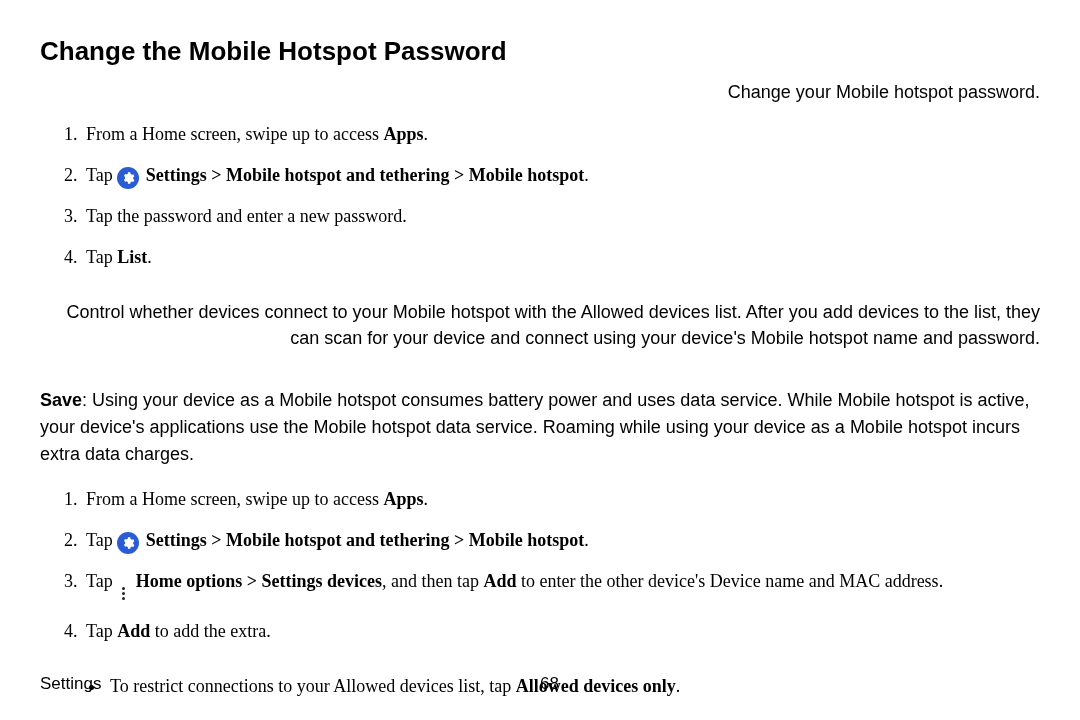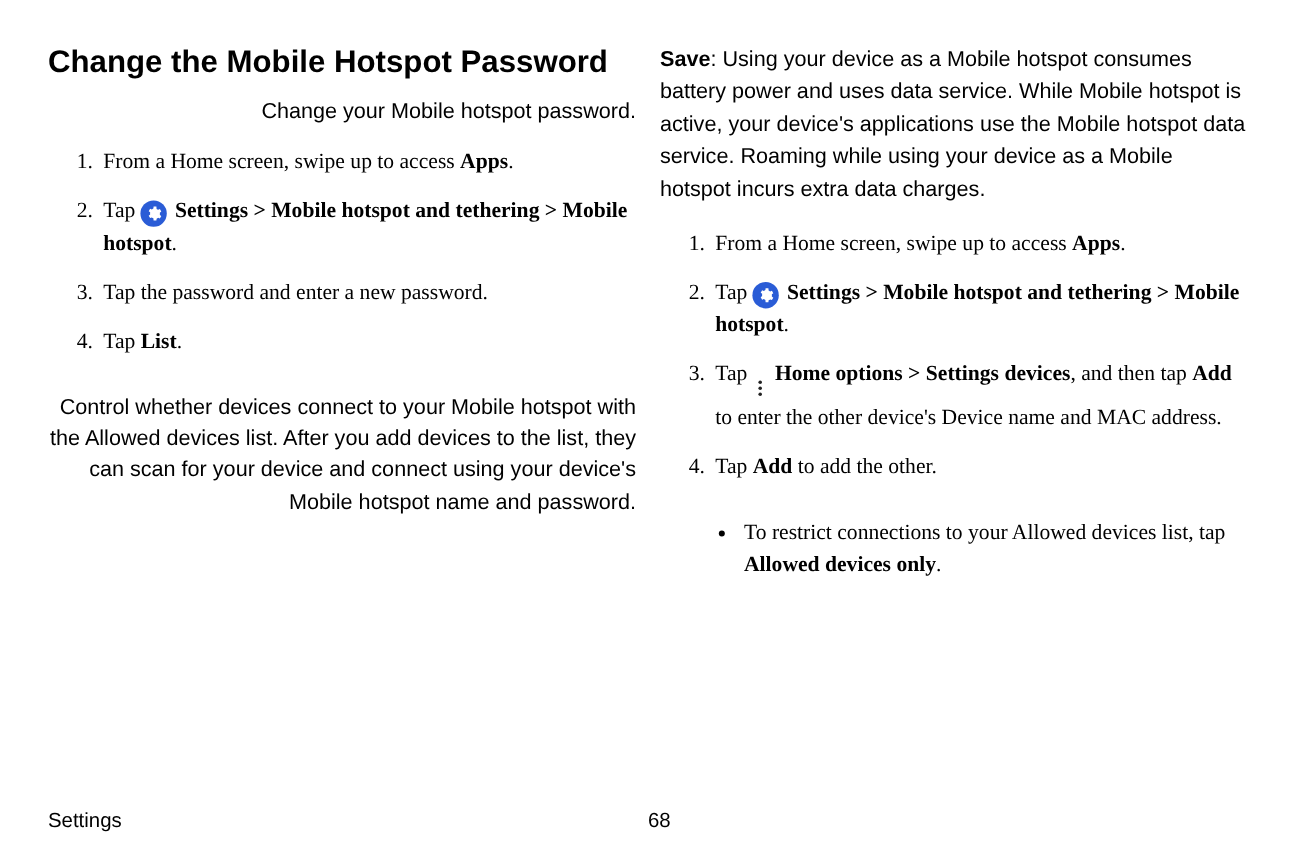--- a/index.html
+++ b/index.html
@@ -9,20 +9,21 @@
     font-family: Arial, Helvetica, sans-serif;
     color: #000;
     background: #fff;
     padding: 36px 40px 20px 40px;
     position: relative;
   }
   .columns {
     display: flex;
     gap: 20px;
     height: 620px;
+    flex-direction: column;
   }
   .col {
     flex: 1;
     min-width: 0;
   }
   h2 {
     font-size: 26px;
     font-weight: 700;
     line-height: 1.2;
     margin-bottom: 12px;
@@ -149,21 +150,21 @@
       </li>
       <li>
         <span>Tap </span><span class="icon-more">
             <span class="dot"></span>
             <span class="dot"></span>
             <span class="dot"></span>
           </span>
         <span class="bold">Home options</span><span class="bold chev"> &gt; </span><span class="bold">Settings devices</span><span>, and then tap </span><span class="bold">Add</span><span> to enter the other device's Device name and MAC address.</span>
       </li>
       <li>
-        <span>Tap </span><span class="bold">Add</span><span> to add the other.</span>
+        <span>Tap </span><span class="bold">Add</span><span> to add the extra.</span>
         <ul class="sub">
           <li>
             <span>To restrict connections to your Allowed devices list, tap </span><span class="bold">Allowed devices only</span><span>.</span>
           </li>
         </ul>
       </li>
     </ol>
   </div>
 </div>
 

